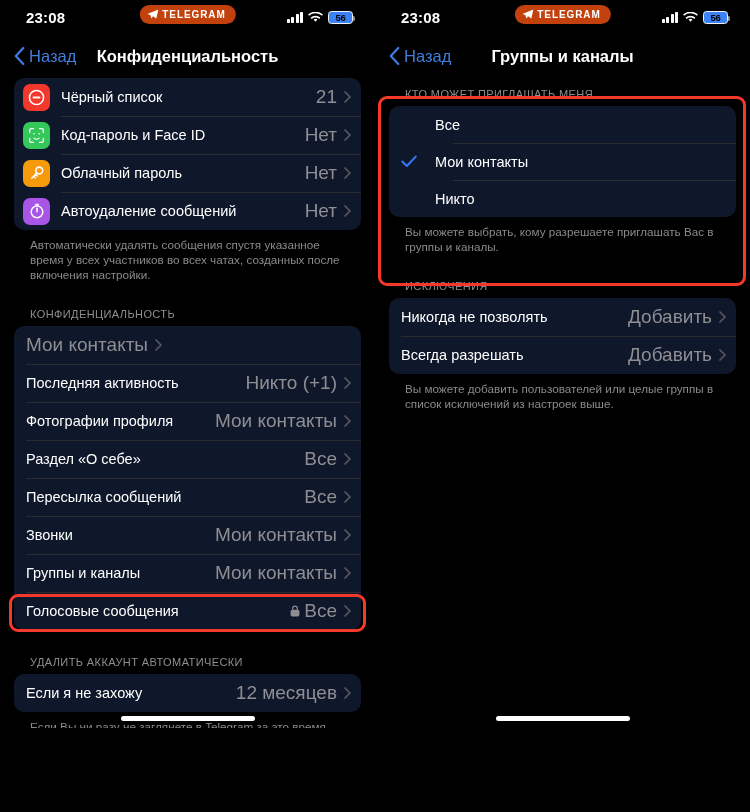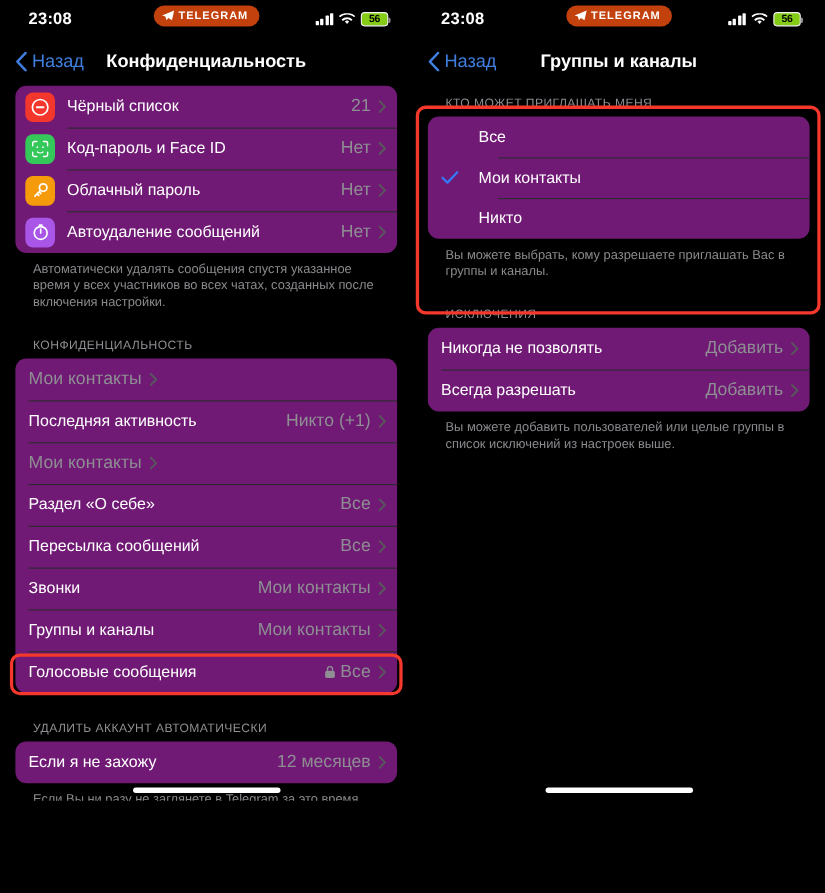--- a/index.html
+++ b/index.html
@@ -47,21 +47,21 @@
   }
   .bars { display: flex; align-items: flex-end; gap: 1.5px; height: 11px; }
   .bars i { display: block; width: 3px; background: #fff; border-radius: .7px; }
   .bars i:nth-child(1){height:4px}.bars i:nth-child(2){height:6px}
   .bars i:nth-child(3){height:8.5px}.bars i:nth-child(4){height:11px}
   .wifi { width: 15px; height: 11px; }
   .batt {
     position: relative; width: 25px; height: 13px;
     border: 1.3px solid #f2f2f2; border-radius: 3.5px;
     display: flex; align-items: center; justify-content: center;
-    background: #84cc16;
+    background: #3b82f6;
   }
   .batt .num { font-size: 9.5px; font-weight: bold; color: #000; letter-spacing: -.2px; }
   .batt::after {
     content:""; position:absolute; right:-3.4px; top:4px;
     width:2px; height:5px; background:#8d8d8d; border-radius:0 1.5px 1.5px 0;
   }
 
   
   .navbar {
     height: 44px; position: relative;
@@ -78,21 +78,21 @@
   .nav-title {
     position: absolute; left: 0; right: 0; top: 0; bottom: 0;
     display: flex; align-items: center; justify-content: center;
     color: #fff; font-size: 16.5px; font-weight: bold;
     pointer-events: none;
   }
 
   
   .content { padding: 0 14px; position: relative; }
   .group {
-    background: #701a75;
+    background: #0f172a;
     border-radius: 10px;
     overflow: hidden;
   }
   .row {
     height: 38px;
     display: flex; align-items: center;
     padding: 0 10px 0 12px;
     position: relative;
     cursor: pointer;
   }
@@ -103,21 +103,21 @@
   .row.with-icon { padding-left: 9px; }
   .row.with-icon + .row.with-icon::before { left: 47px; }
   .ico {
     width: 27px; height: 27px; border-radius: 7px;
     margin-right: 11px; flex: 0 0 auto;
     display: flex; align-items: center; justify-content: center;
   }
   .ico svg { display: block; }
   .r-label { color: #fff; font-size: 14.5px; flex: 1 1 auto; white-space: nowrap; }
   .r-value {
-    color: #8e8e93; font-size: 16px; margin-right: 7px;
+    color: #8e8e93; font-size: 19px; margin-right: 7px;
     display: flex; align-items: center; gap: 4px; white-space: nowrap;
   }
   .lockglyph { width: 10px; height: 12px; display: block; }
   .chev-r { width: 7px; height: 12px; flex: 0 0 auto; display: block; }
 
   .sec-head {
     color: #8e8e93; font-size: 11px; letter-spacing: .4px;
     padding: 0 0 6px 16px; text-transform: uppercase;
   }
   .sec-foot {
@@ -272,20 +272,21 @@
             </svg>
         </div>
         <div class="row">
           <span class="r-label">Последняя активность</span>
           <span class="r-value">Никто (+1)</span>
           <svg class="chev-r" viewBox="0 0 7 12">
               <path d="M1 1l5 5-5 5" stroke="#58585c" stroke-width="1.7" fill="none" stroke-linecap="round" stroke-linejoin="round"></path>
             </svg>
         </div>
         <div class="row">
+          <span class="r-label">Фотографии профиля</span>
           <span class="r-value">Мои контакты</span>
           <svg class="chev-r" viewBox="0 0 7 12">
               <path d="M1 1l5 5-5 5" stroke="#58585c" stroke-width="1.7" fill="none" stroke-linecap="round" stroke-linejoin="round"></path>
             </svg>
         </div>
         <div class="row">
           <span class="r-label">Раздел «О себе»</span>
           <span class="r-value">Все</span>
           <svg class="chev-r" viewBox="0 0 7 12">
               <path d="M1 1l5 5-5 5" stroke="#58585c" stroke-width="1.7" fill="none" stroke-linecap="round" stroke-linejoin="round"></path>

